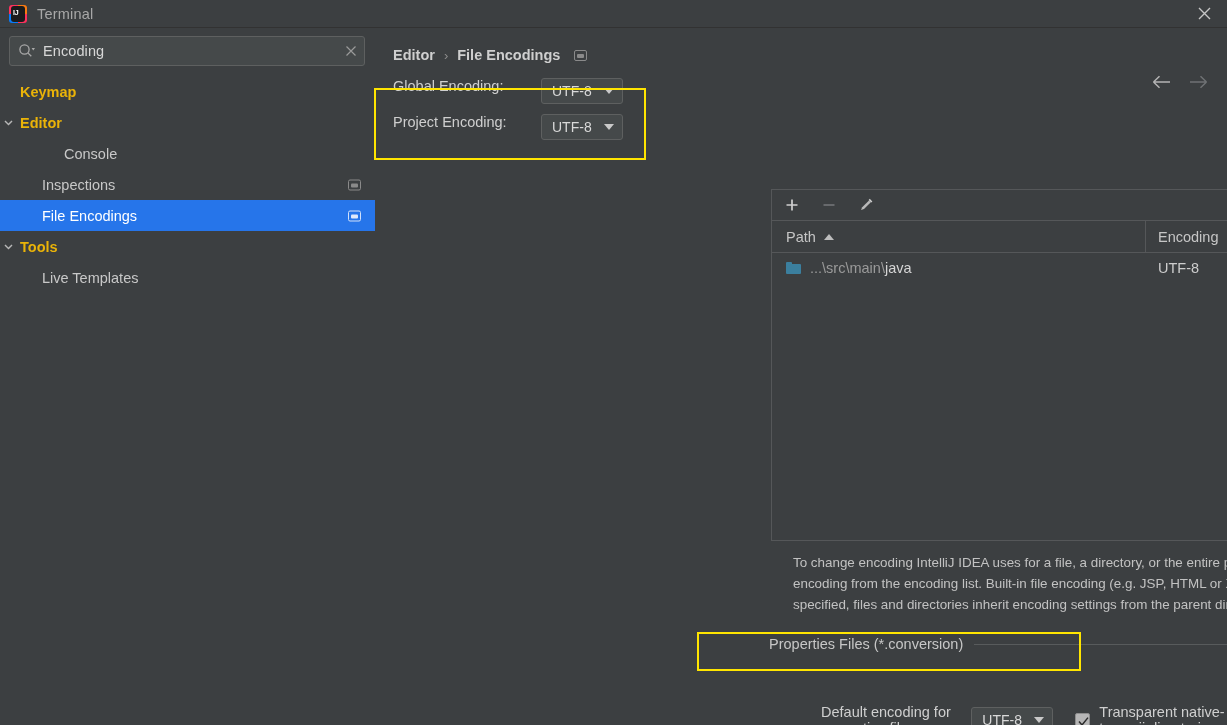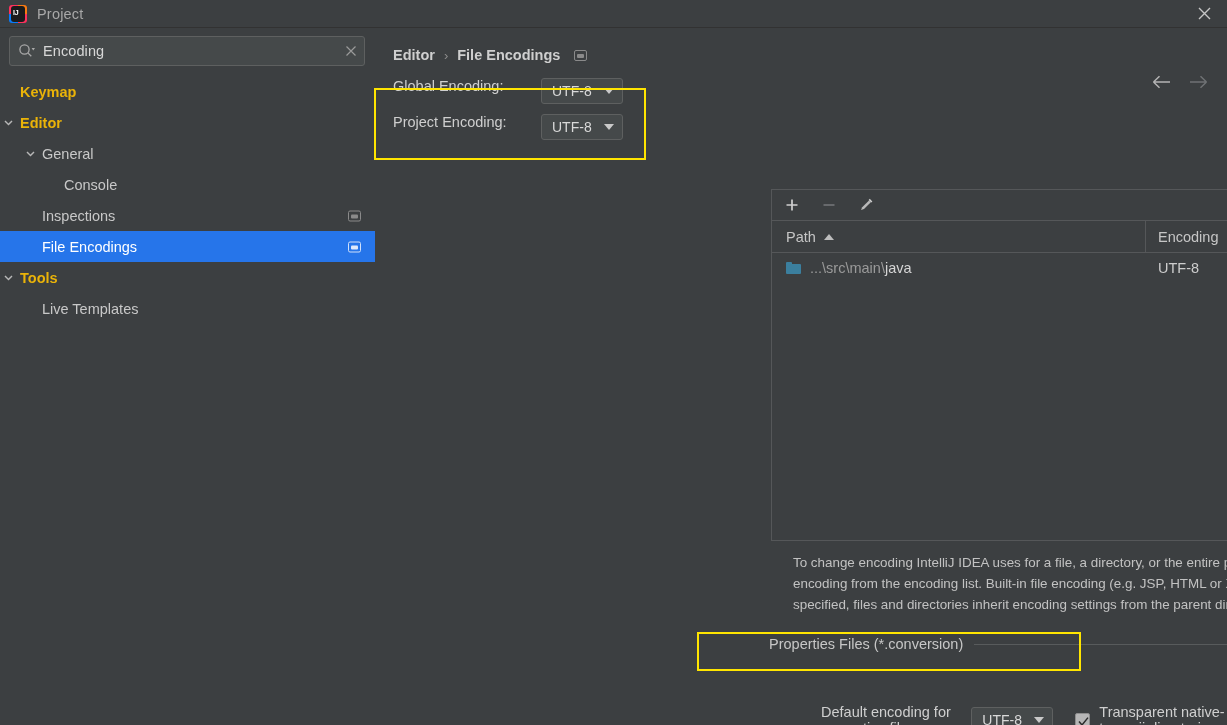--- a/index.html
+++ b/index.html
@@ -206,21 +206,21 @@
 <body>
 
 <div id="titlebar">
   <div id="ij-logo">
     <div class="c1"></div>
       <div class="c2"></div>
       <div class="c3"></div>
       <div class="c4"></div>
     <div class="sq"></div>
   </div>
-  <div id="title-text">Project</div>
+  <div id="title-text">Terminal</div>
   <div id="close-btn">
     <svg width="15" height="15" viewBox="0 0 15 15">
       <path d="M2 2 L13 13 M13 2 L2 13" stroke="#c6c6c6" stroke-width="1.4" fill="none"></path>
     </svg>
   </div>
 </div>
 
 <div id="body-wrap">
 
   <div id="left-pane">
@@ -246,28 +246,20 @@
           <span class="arrow" style="margin-left: 2px;"></span>
           <span class="tree-label" style="margin-left: 5px;">Keymap</span>
         </div>
         <div class="tree-row bold">
           <span class="arrow" style="margin-left: 2px;">
             <svg width="13" height="13" viewBox="0 0 13 13">
               <path d="M3 5 L6.5 8.6 L10 5" stroke="#b7b7b7" stroke-width="1.4" fill="none"></path>
             </svg>
           </span>
           <span class="tree-label" style="margin-left: 5px;">Editor</span>
-        </div>
-        <div class="tree-row">
-          <span class="arrow" style="margin-left: 24px;">
-            <svg width="13" height="13" viewBox="0 0 13 13">
-              <path d="M3 5 L6.5 8.6 L10 5" stroke="#b7b7b7" stroke-width="1.4" fill="none"></path>
-            </svg>
-          </span>
-          <span class="tree-label" style="margin-left: 5px;">General</span>
         </div>
         <div class="tree-row">
           <span class="arrow" style="margin-left: 46px;"></span>
           <span class="tree-label" style="margin-left: 5px;">Console</span>
         </div>
         <div class="tree-row">
           <span class="arrow" style="margin-left: 24px;"></span>
           <span class="tree-label" style="margin-left: 5px;">Inspections</span>
           <span class="badge"></span>
         </div>

